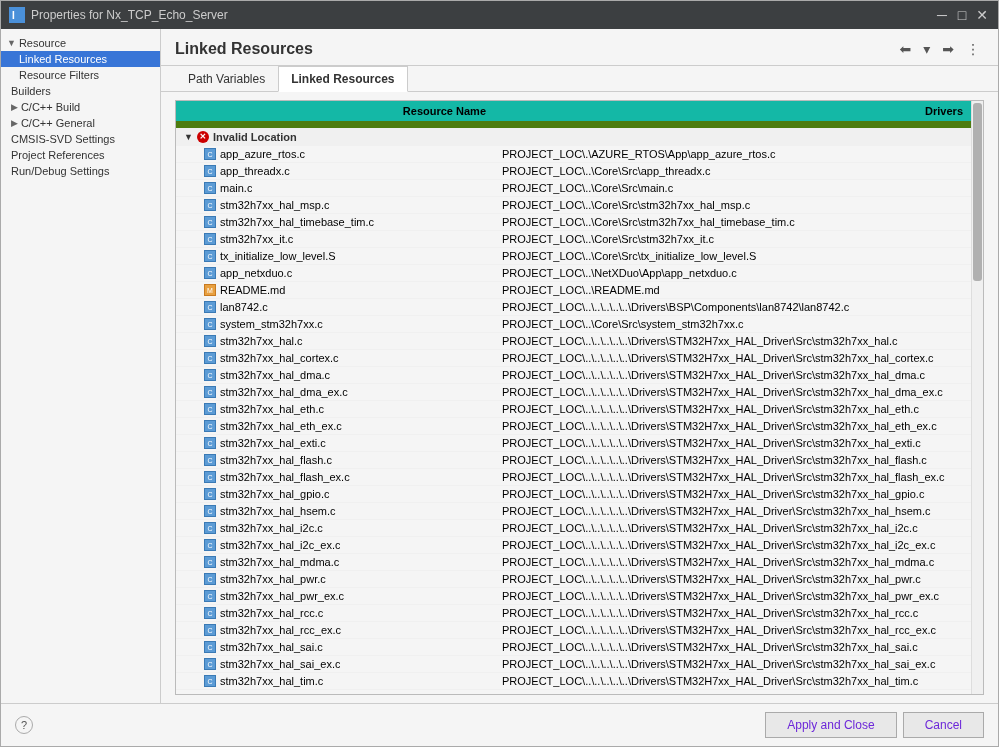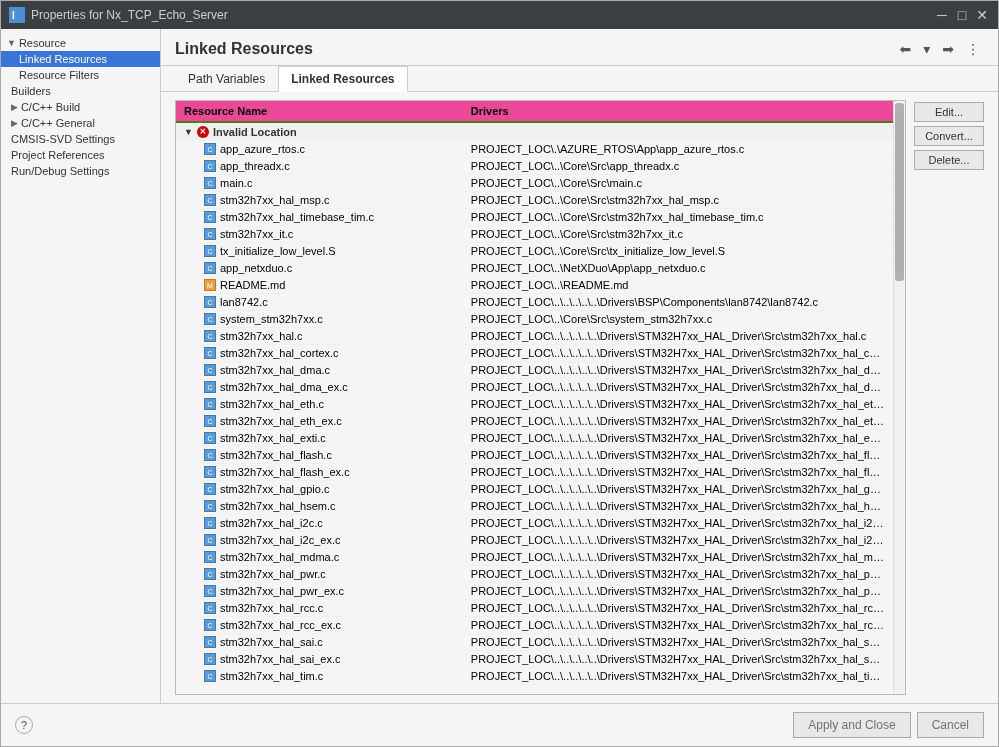--- a/index.html
+++ b/index.html
@@ -179,24 +179,24 @@
     .table-wrapper {
       flex: 1;
       overflow: auto;
     }
     table {
       width: 100%;
       border-collapse: collapse;
       font-size: 11px;
     }
     thead th {
-      background: #ec4899;
-      border-bottom: 2px solid #4d7c0f;
+      background: #14b8a6;
+      border-bottom: 7px solid #4d7c0f;
       padding: 4px 8px;
-      text-align: left;
+      text-align: right;
       font-weight: bold;
       position: sticky;
       top: 0;
       z-index: 1;
     }
     tbody tr {
       border-bottom: 1px solid #f0f0f0;
     }
     tbody td {
       padding: 2px 8px;
@@ -233,26 +233,26 @@
       display: flex;
       justify-content: space-between;
       align-items: center;
       padding: 8px 14px;
       border-top: 1px solid #ccc;
       background: #f5f5f5;
     }
     .footer-left { display: flex; align-items: center; }
     .footer-right { display: flex; gap: 6px; }
     .footer-btn {
-      padding: 5px 14px;
+      padding: 5px 21px;
       font-size: 12px;
       border: 1px solid #aaa;
       background: #e8e8e8;
       cursor: pointer;
-      color: #737373;
+      color: #6d28d9;
     }
     .footer-btn.primary {
       background: #e8e8e8;
     }
     .help-icon {
       width: 18px;
       height: 18px;
       border: 1px solid #aaa;
       border-radius: 50%;
       display: flex;
@@ -674,25 +674,20 @@
     </tr>
                   </tbody>
               </table>
             </div>
             <div class="vertical-scrollbar">
               <div class="v-thumb"></div>
             </div>
           </div>
         </div>
 
-        <div class="right-buttons">
-          <button class="action-btn">Edit...</button>
-          <button class="action-btn">Convert...</button>
-          <button class="action-btn">Delete...</button>
-        </div>
       </div>
     </div>
   </div>
 
   <div class="dialog-footer">
     <div class="footer-left">
       <div class="help-icon">?</div>
     </div>
     <div class="footer-right">
       <button class="footer-btn primary">Apply and Close</button>

